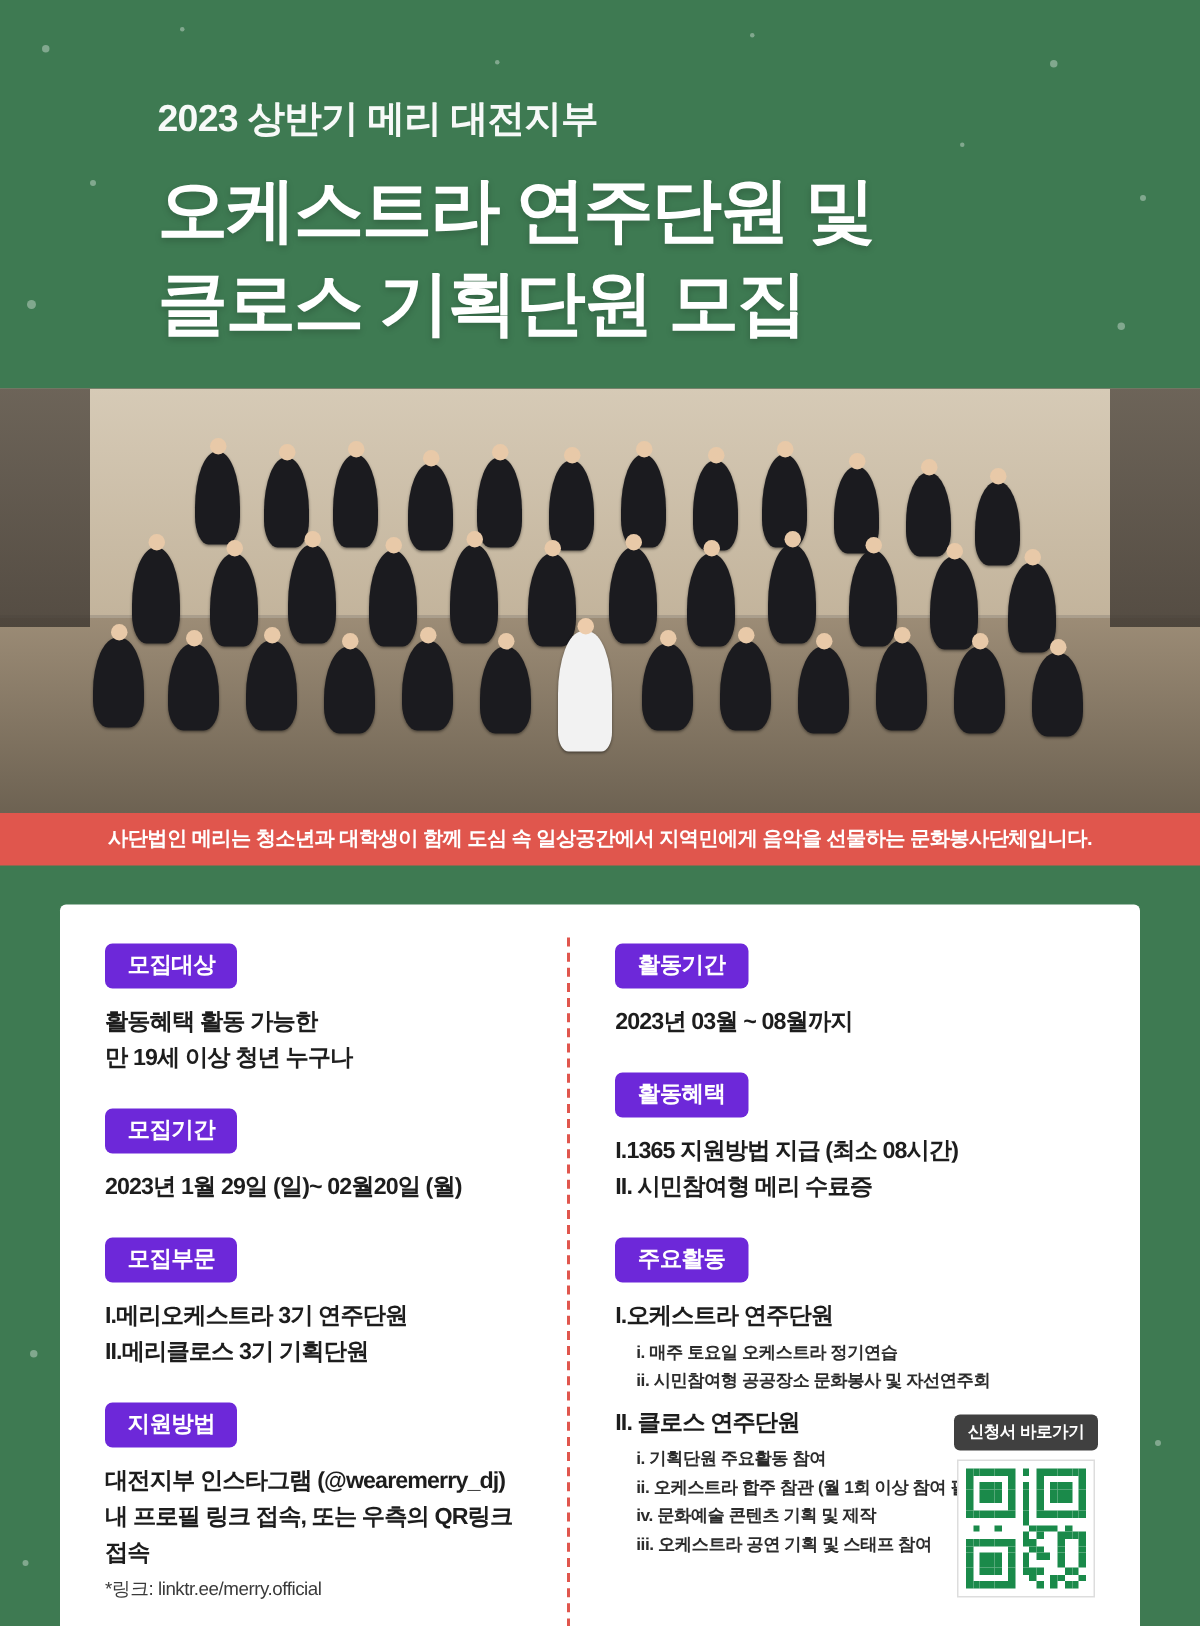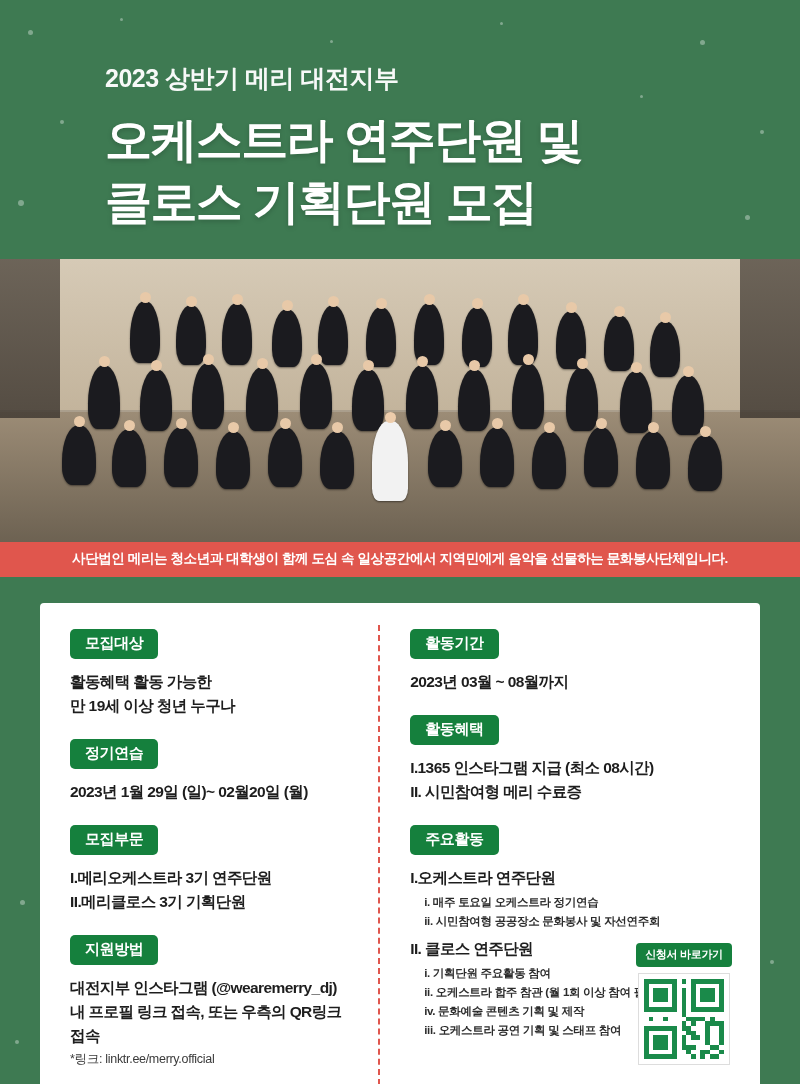--- a/index.html
+++ b/index.html
@@ -118,21 +118,21 @@
   .col.right { width: 53%; padding-left: 30px; }
   .divider {
     position: absolute;
     left: 47%;
     top: 22px; bottom: 18px;
     width: 0;
     border-left: 2px dashed #e0564d;
   }
   .tag {
     display: inline-block;
-    background: #15803d;
+    background: #6d28d9;
     color: #fff;
     font-size: 15px;
     font-weight: 800;
     letter-spacing: -0.4px;
     padding: 5px 15px 6px;
     border-radius: 5px;
     margin-bottom: 11px;
   }
   .block { margin-bottom: 21px; }
   .block:last-child { margin-bottom: 0; }
@@ -163,21 +163,21 @@
   
   .qr-area {
     position: absolute;
     right: -6px;
     bottom: 4px;
     width: 104px;
     text-align: center;
   }
   .qr-label {
     display: inline-block;
-    background: #15803d;
+    background: #404040;
     color: #fff;
     font-size: 11px;
     font-weight: 800;
     letter-spacing: -0.3px;
     padding: 4px 9px 5px;
     border-radius: 4px;
     margin-bottom: 6px;
   }
   .qr-box {
     width: 92px; height: 92px;
@@ -275,21 +275,21 @@
 
     <div class="col left">
 
       <div class="block">
         <span class="tag">모집대상</span>
         <div class="line">활동혜택 활동 가능한</div>
         <div class="line">만 19세 이상 청년 누구나</div>
       </div>
 
       <div class="block">
-        <span class="tag">정기연습</span>
+        <span class="tag">모집기간</span>
         <div class="line">2023년 1월 29일 (일)~ 02월20일 (월)</div>
       </div>
 
       <div class="block">
         <span class="tag">모집부문</span>
         <div class="line">I.메리오케스트라 3기 연주단원</div>
         <div class="line">II.메리클로스 3기 기획단원</div>
       </div>
 
       <div class="block">
@@ -303,21 +303,21 @@
 
     <div class="col right">
 
       <div class="block">
         <span class="tag">활동기간</span>
         <div class="line">2023년 03월 ~ 08월까지</div>
       </div>
 
       <div class="block">
         <span class="tag">활동혜택</span>
-        <div class="line">I.1365 인스타그램 지급 (최소 08시간)</div>
+        <div class="line">I.1365 지원방법 지급 (최소 08시간)</div>
         <div class="line">II. 시민참여형 메리 수료증</div>
       </div>
 
       <div class="block">
         <span class="tag">주요활동</span>
 
         <div class="line">I.오케스트라 연주단원</div>
         <div class="sublist">
           <div class="sub">i.  매주 토요일 오케스트라 정기연습</div>
           <div class="sub">ii. 시민참여형 공공장소 문화봉사 및 자선연주회</div>

